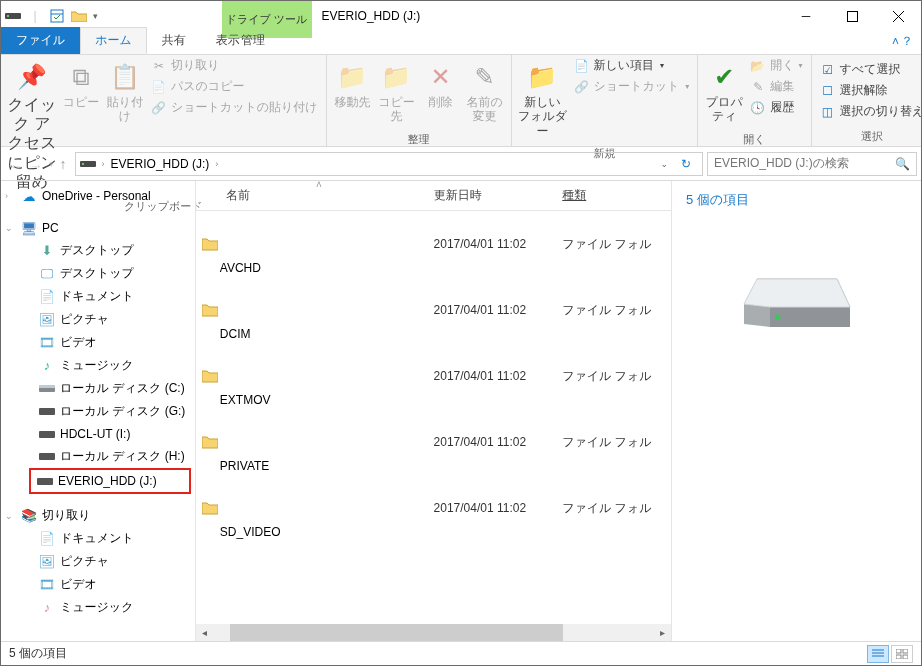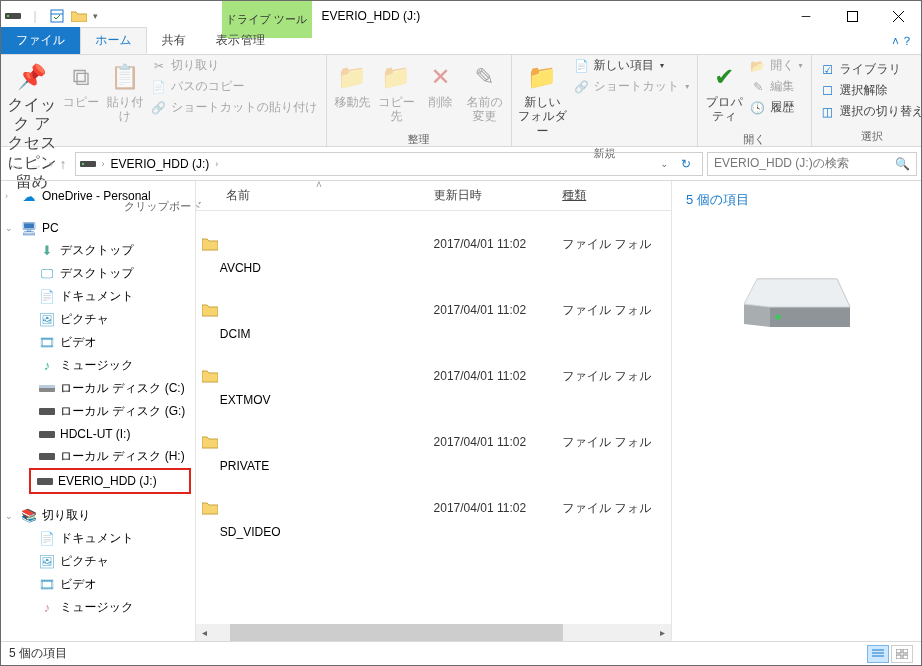--- a/index.html
+++ b/index.html
@@ -230,21 +230,21 @@
           </div>
       </div>
     </div>
     <div class="group-label">開く</div>
   </div>
   <div class="group">
     <div class="group-body">
       <div class="small-list" style="padding-top:4px">
         <div class="small-item">
             <span class="si" style="color:#1979ca">☑</span>
-            <span>ライブラリ</span>
+            <span>すべて選択</span>
           </div>
         <div class="small-item">
             <span class="si" style="color:#1979ca">☐</span>
             <span>選択解除</span>
           </div>
         <div class="small-item">
             <span class="si" style="color:#1979ca">◫</span>
             <span>選択の切り替え</span>
           </div>
       </div>

